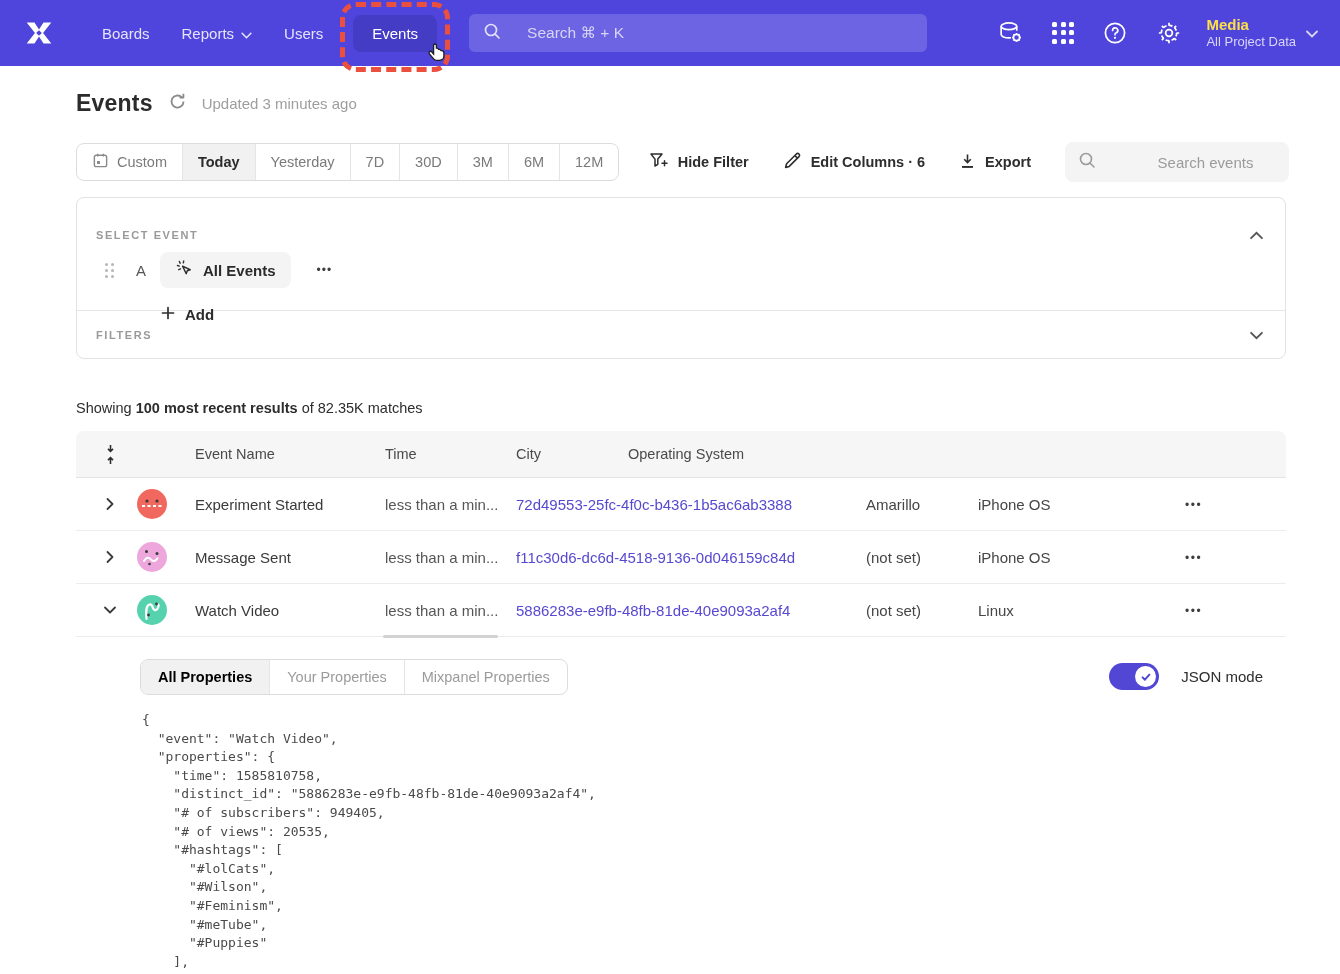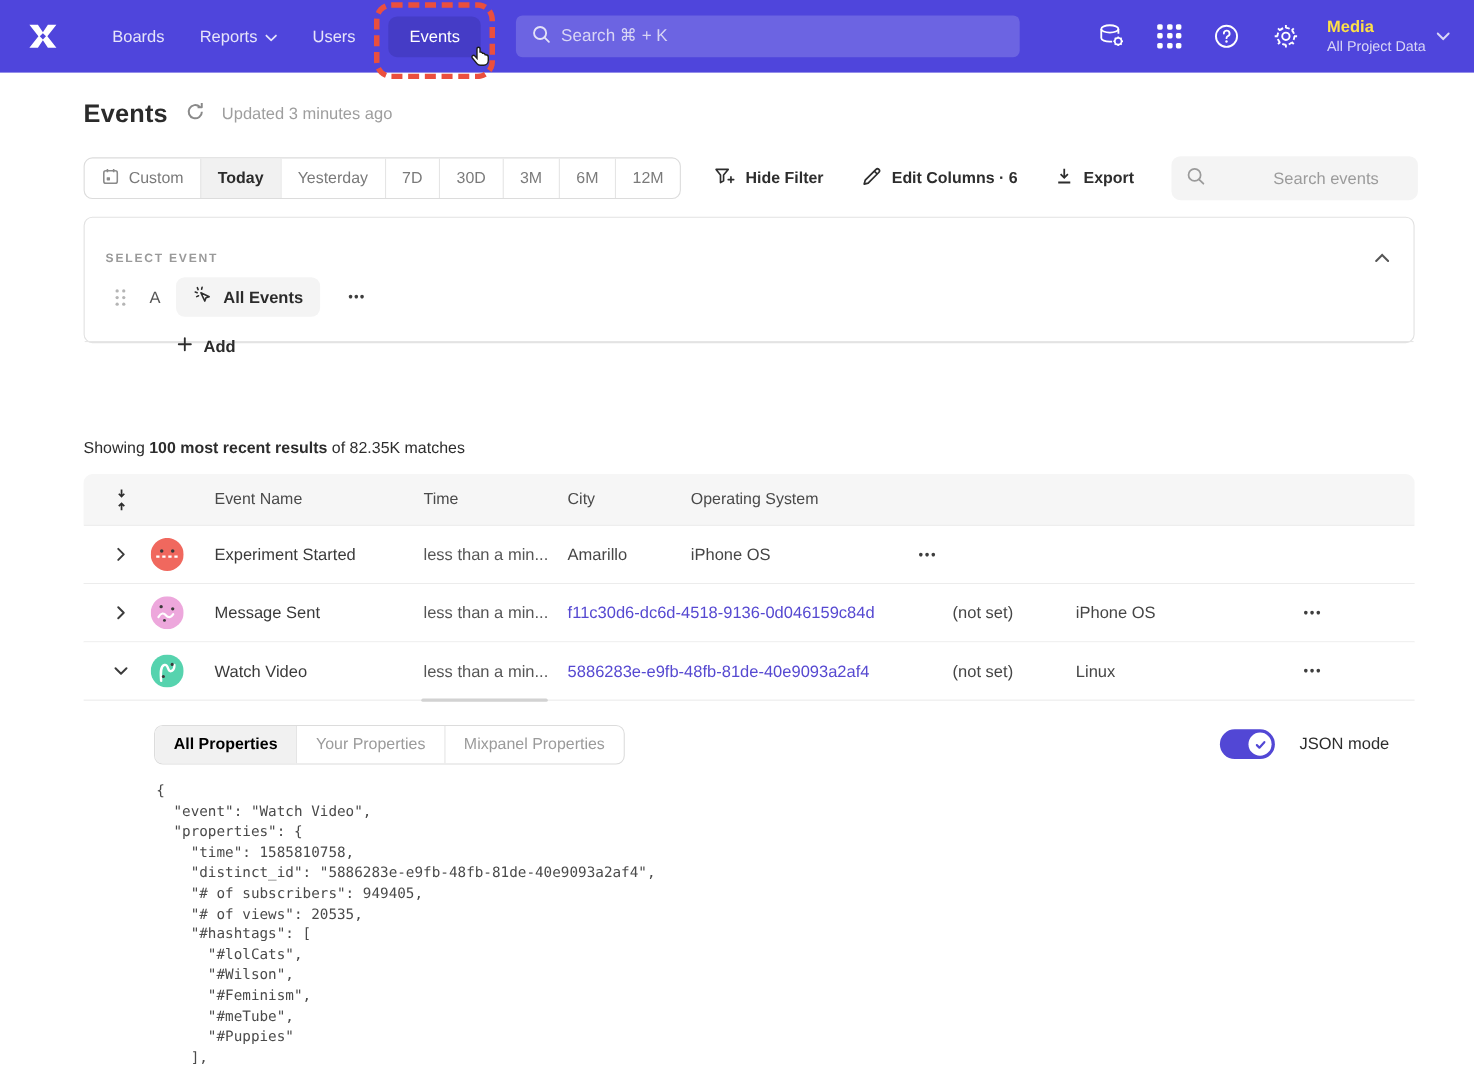--- a/index.html
+++ b/index.html
@@ -13,21 +13,21 @@
   .logo { width:38px; display:flex; align-items:center; justify-content:center; }
   .nav-items { display:flex; align-items:center; margin-left:28px; }
   .nav-item { color:#E6E4FA; font-size:15px; padding:10px 16px; display:flex;
     align-items:center; gap:7px; cursor:pointer; }
   .events-wrap { position:relative; margin-left:14px; }
   .nav-item.active { background:#453CC6; border-radius:8px; color:#fff; padding:10px 19px; }
   .annotation-box { position:absolute; left:-13px; top:-13px; right:-13px; bottom:-20px;
     border:5px dashed #EB4F3E; border-radius:16px; pointer-events:none; z-index:5; }
   .cursor-glyph { position:absolute; right:-12px; bottom:-18px; z-index:6; }
   .nav-search { margin-left:32px; width:458px; height:38px; background:rgba(255,255,255,0.17);
-    border-radius:6px; display:flex; align-items:center; padding:0 14px; gap:9px; color:#E3E1F8; }
+    border-radius:6px; display:flex; align-items:center; padding:0 14px; gap:26px; color:#E3E1F8; }
   .nav-search input { flex:1; background:transparent; border:none; outline:none;
     color:#fff; font-size:15.5px; font-family:"Liberation Sans",sans-serif; }
   .nav-search input::placeholder { color:#D8D5F5; opacity:1; }
   .nav-right { margin-left:auto; display:flex; align-items:center; gap:28px; }
   .nav-icon { display:flex; align-items:center; justify-content:center; cursor:pointer; }
   .grid-icon { display:grid; grid-template-columns:repeat(3,5px); gap:3.5px; }
   .grid-icon span { width:5px; height:5px; background:#fff; border-radius:1.5px; }
   .project { display:flex; align-items:center; gap:10px; cursor:pointer; margin-left:-4px; }
   .project .pname { color:#fde047; font-size:15px; font-weight:bold; line-height:1.3; }
   .project .psub { color:#D9D6F6; font-size:13px; line-height:1.3; }
@@ -305,20 +305,26 @@
         <div class="more-btn">•••</div>
       </div>
       <div class="add-row">
         <span><svg width="14" height="14" viewBox="0 0 14 14">
               <path d="M7 1.5v11M1.5 7h11" stroke="#2D2D2D" stroke-width="1.7" stroke-linecap="round"></path>
             </svg></span>
         <span>Add</span>
       </div>
     </div>
     <div class="qc-divider"></div>
+    <div class="filters-section">
+      <div class="qc-label">FILTERS</div>
+      <span><svg width="13" height="9" viewBox="0 0 12 8">
+            <path d="M1 1.5 6 6.5 11 1.5" fill="none" stroke="#555" stroke-width="1.7" stroke-linecap="round"></path>
+          </svg></span>
+    </div>
   </div>
 
   <div class="summary">
     <span>Showing </span><b>100 most recent results</b><span> of 82.35K matches</span>
   </div>
 
   <div class="events-table">
     <div class="t-head">
       <div class="sort-icon">
         <svg width="15" height="23" viewBox="0 0 14 22" fill="none" stroke="#2D2D2D" stroke-width="1.5">
@@ -344,20 +350,21 @@
       <div class="col-avatar">
         <svg width="30" height="30">
             <circle cx="15" cy="15" r="15" fill="#F0685E"></circle>
             <circle cx="10" cy="12" r="1.6" fill="#3A3A3A"></circle>
             <circle cx="20" cy="12" r="1.6" fill="#3A3A3A"></circle>
             <path d="M5 17h20" stroke="#fff" stroke-width="2.2" stroke-dasharray="3 2.5" fill="none"></path>
           </svg>
       </div>
       <div class="col-event">Experiment Started</div>
       <div class="col-time">less than a min...</div>
+      <div class="col-id"><a>72d49553-25fc-4f0c-b436-1b5ac6ab3388</a></div>
       <div class="col-city">Amarillo</div>
       <div class="col-os">iPhone OS</div>
       <div class="col-actions"><span class="ellipsis">•••</span></div>
     </div>
 
     <div class="t-row">
       <div class="col-expand">
           <svg width="10" height="14" viewBox="0 0 10 14" fill="none" stroke="#3C3C3C" stroke-width="1.8" stroke-linecap="round" stroke-linejoin="round">
             <path d="M2.5 2l5 5-5 5"></path>
           </svg>

